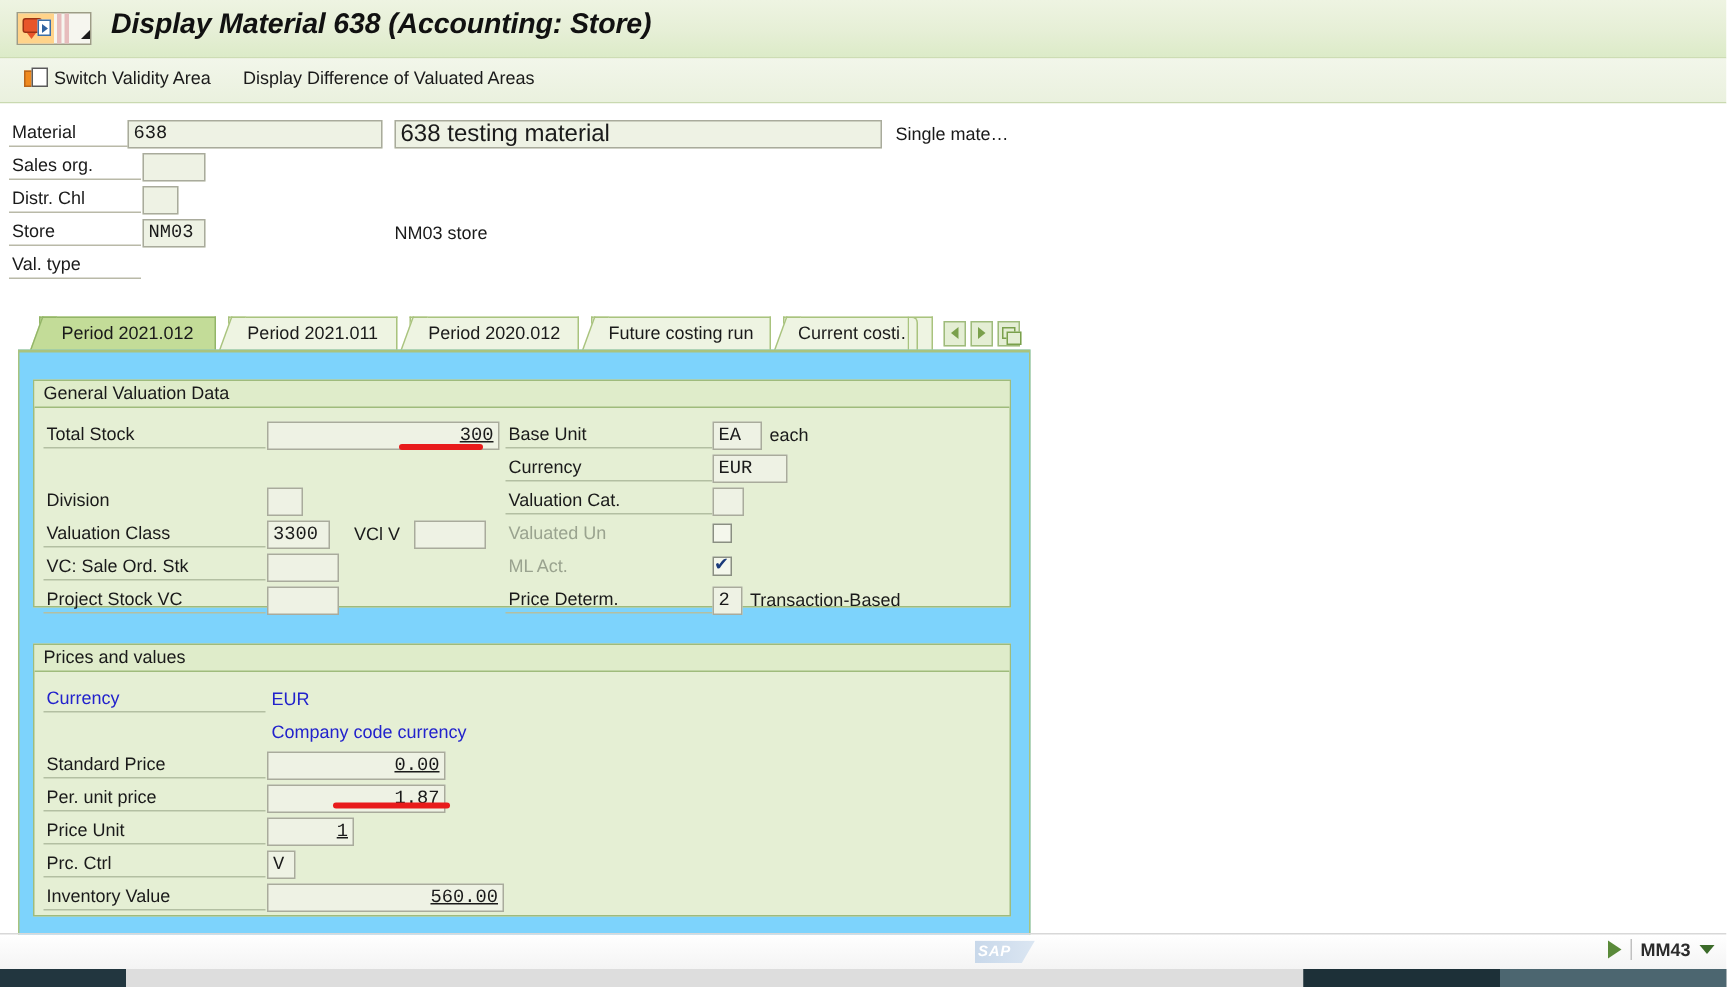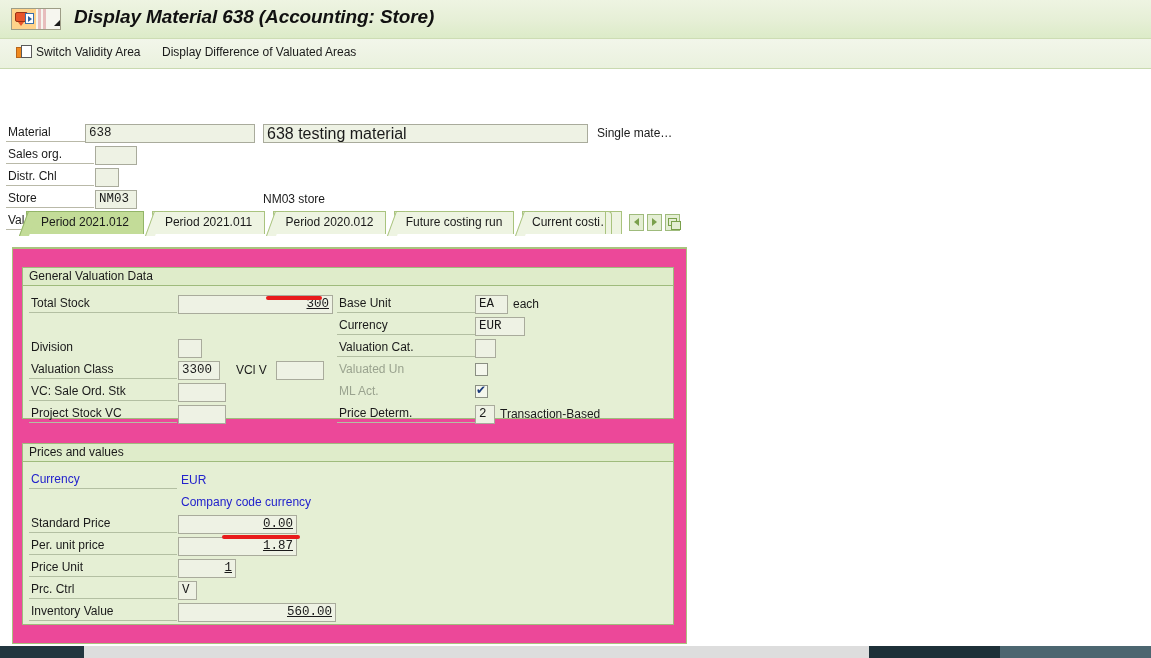--- a/index.html
+++ b/index.html
@@ -100,21 +100,21 @@
   .sw-icon .sq-orange {
     position:absolute; left:0; top:2px; width:10px; height:11px;
     background:#f08a1e; border:1px solid #b8651a;
   }
   .sw-icon .sq-white {
     position:absolute; left:5px; top:0px; width:11px; height:13px;
     background:#ffffff; border:1px solid #5a5a5a;
   }
 
   
-  .hdr { position: absolute; left: 0; top: 69px; width: 1151px; height: 128px; background: #ffffff; margin-top: 44px; }
+  .hdr { position: absolute; left: 0; top: 69px; width: 1151px; height: 128px; background: #ffffff; }
   .hlabel {
     position: absolute; font-size: 12px; color: #1a1a1a;
     border-bottom: 1px solid #b9b9a8;
     height: 18px; line-height: 17px; padding-left: 2px;
     white-space: nowrap;
   }
   .fld {
     position: absolute;
     background: #eef2e4;
     border: 1px solid #a9ab9c;
@@ -174,23 +174,23 @@
   .tnav-sq { width:9px;height:8px;border:1px solid #7aa04c; position:relative;}
   .tnav-sq::after{content:"";position:absolute;left:2px;top:2px;width:8px;height:7px;border:1px solid #7aa04c;background:#e4eed4;}
   .tab-handle {
     position:absolute; top:211px; left:605px; width:7px; height:23px;
     background:#eef4e2; border:1px solid #a9c37e; border-bottom:none;
     border-radius:0 4px 0 0;
   }
 
   
   .panel {
-    position: absolute; left: 12px; top: 247px;
+    position: absolute; left: 12px; top: 233px;
     width: 675px; height: 397px;
-    background: #ec4899;
+    background: #7dd3fc;
     border: 1px solid #a9c37e;
     border-top: 2px solid #a9c37e;
   }
 
   
   .group {
     position: absolute;
     background: #e5efd4;
     border: 1px solid #9fbb7c;
   }
@@ -440,20 +440,29 @@
 
       <div class="glabel" style="left:6px; top:159px; width:148px;">Inventory Value</div>
       <div class="fld num" style="left:155px; top:159px; width:158px;">560.00</div>
     </div>
 
   </div>
 
   <div class="redline" style="left:266px; top:296px; width:56px;"></div>
   <div class="redline" style="left:222px; top:535px; width:78px;"></div>
 
+  <div class="statusbar">
+    <div class="sap-logo">SAP</div>
+    <div class="sb-right">
+      <span class="sb-play"></span>
+      <span class="sb-sep"></span>
+      <span class="sb-txt">MM43</span>
+      <span class="sb-caret"></span>
+    </div>
+  </div>
 
   <div class="osbar">
     <div class="seg1"></div>
     <div class="seg2"></div>
     <div class="seg3"></div>
     <div class="seg4"></div>
   </div>
 
 </div>
 

